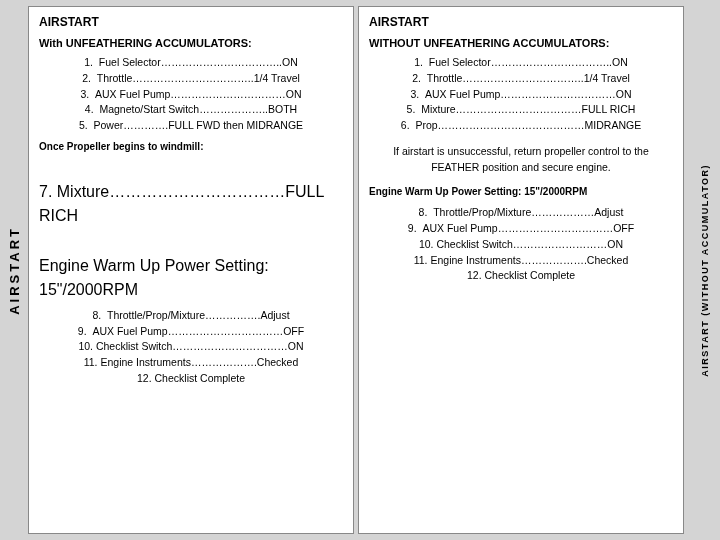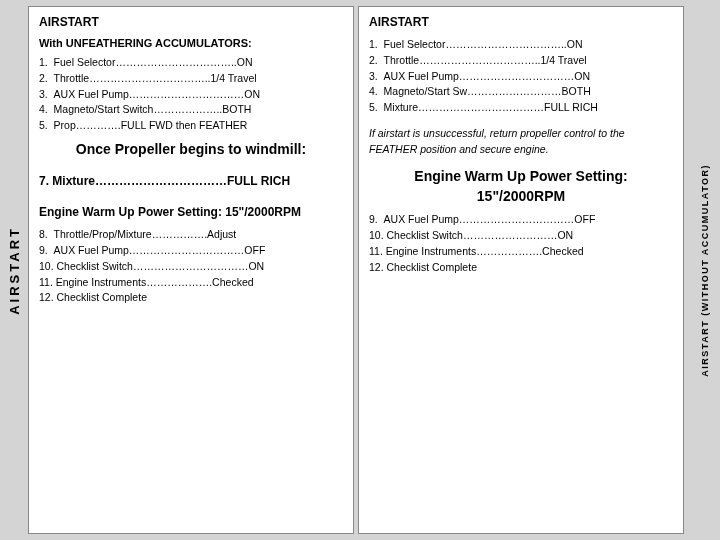--- a/index.html
+++ b/index.html
@@ -77,44 +77,43 @@
     .item-list {
       list-style: none;
       padding: 0;
       margin: 0;
     }
 
     .item-list li {
       font-size: 10.5px;
       color: #000;
       line-height: 1.5;
+      text-align: center;
     }
 
     .section-note {
-      font-size: 14px;
-      font-weight: bold;
-      text-align: center;
+      font-size: 10px;
+      font-weight: bold;
+      text-align: left;
       color: #000;
       line-height: 1.4;
     }
 
     .item-7 {
-      font-size: 12px;
+      font-size: 16px;
       color: #000;
       line-height: 1.5;
-      margin-top: 7px;
-      font-weight: bold;
+      margin-top: 20px;
     }
 
     .warn-box {
       font-size: 10.5px;
       color: #000;
-      text-align: left;
+      text-align: center;
       line-height: 1.5;
-      font-style: italic;
       margin: 4px 0;
       border: none;
     }
 
     
     .right-label {
       width: 30px;
       background: #d4d4d4;
       display: flex;
       align-items: center;
@@ -145,53 +144,55 @@
 
     <div class="panel">
       <div class="panel-title">AIRSTART</div>
       <div class="panel-subtitle">With UNFEATHERING ACCUMULATORS:</div>
 
       <ul class="item-list">
         <li><span>1.&nbsp;&nbsp;</span><span>Fuel Selector……………………………..ON</span></li>
         <li><span>2.&nbsp;&nbsp;</span><span>Throttle……………………………..1/4 Travel</span></li>
         <li><span>3.&nbsp;&nbsp;</span><span>AUX Fuel Pump……………………………ON</span></li>
         <li><span>4.&nbsp;&nbsp;</span><span>Magneto/Start Switch………………..BOTH</span></li>
-        <li><span>5.&nbsp;&nbsp;</span><span>Prop………….FULL FWD then FEATHER</span></li>
+        <li><span>5.&nbsp;&nbsp;</span><span>Power………….FULL FWD then MIDRANGE</span></li>
       </ul>
 
       <div class="section-note">Once Propeller begins to windmill:</div>
 
       <div class="item-7">7.   Mixture……………………………FULL RICH</div>
       <div class="item-7">Engine Warm Up Power Setting: 15"/2000RPM</div>
 
 
       <ul class="item-list">
         <li><span>8.&nbsp;&nbsp;</span><span>Throttle/Prop/Mixture…………….Adjust</span></li>
         <li><span>9.&nbsp;&nbsp;</span><span>AUX Fuel Pump……………………………OFF</span></li>
         <li><span>10.&nbsp;</span><span>Checklist Switch……………………………ON</span></li>
         <li><span>11.&nbsp;</span><span>Engine Instruments……………….Checked</span></li>
         <li><span>12.&nbsp;</span><span>Checklist Complete</span></li>
       </ul>
     </div>
 
     <div class="panel">
       <div class="panel-title">AIRSTART</div>
+      <div class="panel-subtitle">WITHOUT UNFEATHERING ACCUMULATORS:</div>
 
       <ul class="item-list">
         <li><span>1.&nbsp;&nbsp;</span><span>Fuel Selector……………………………..ON</span></li>
         <li><span>2.&nbsp;&nbsp;</span><span>Throttle……………………………..1/4 Travel</span></li>
         <li><span>3.&nbsp;&nbsp;</span><span>AUX Fuel Pump……………………………ON</span></li>
-        <li><span>4.&nbsp;&nbsp;</span><span>Magneto/Start Sw………………………BOTH</span></li>
         <li><span>5.&nbsp;&nbsp;</span><span>Mixture………………………………FULL RICH</span></li>
+        <li><span>6.&nbsp;&nbsp;</span><span>Prop……………………………………MIDRANGE</span></li>
       </ul>
 
       <div class="warn-box">If airstart is unsuccessful, return propeller control to the FEATHER position and secure engine.</div>
       <div class="section-note">Engine Warm Up Power Setting: 15"/2000RPM</div>
 
       <ul class="item-list">
+        <li><span>8.&nbsp;&nbsp;</span><span>Throttle/Prop/Mixture………………Adjust</span></li>
         <li><span>9.&nbsp;&nbsp;</span><span>AUX Fuel Pump……………………………OFF</span></li>
         <li><span>10.&nbsp;</span><span>Checklist Switch………………………ON</span></li>
         <li><span>11.&nbsp;</span><span>Engine Instruments……………….Checked</span></li>
         <li><span>12.&nbsp;</span><span>Checklist Complete</span></li>
       </ul>
     </div>
 
   </div>
 
   <div class="right-label">

